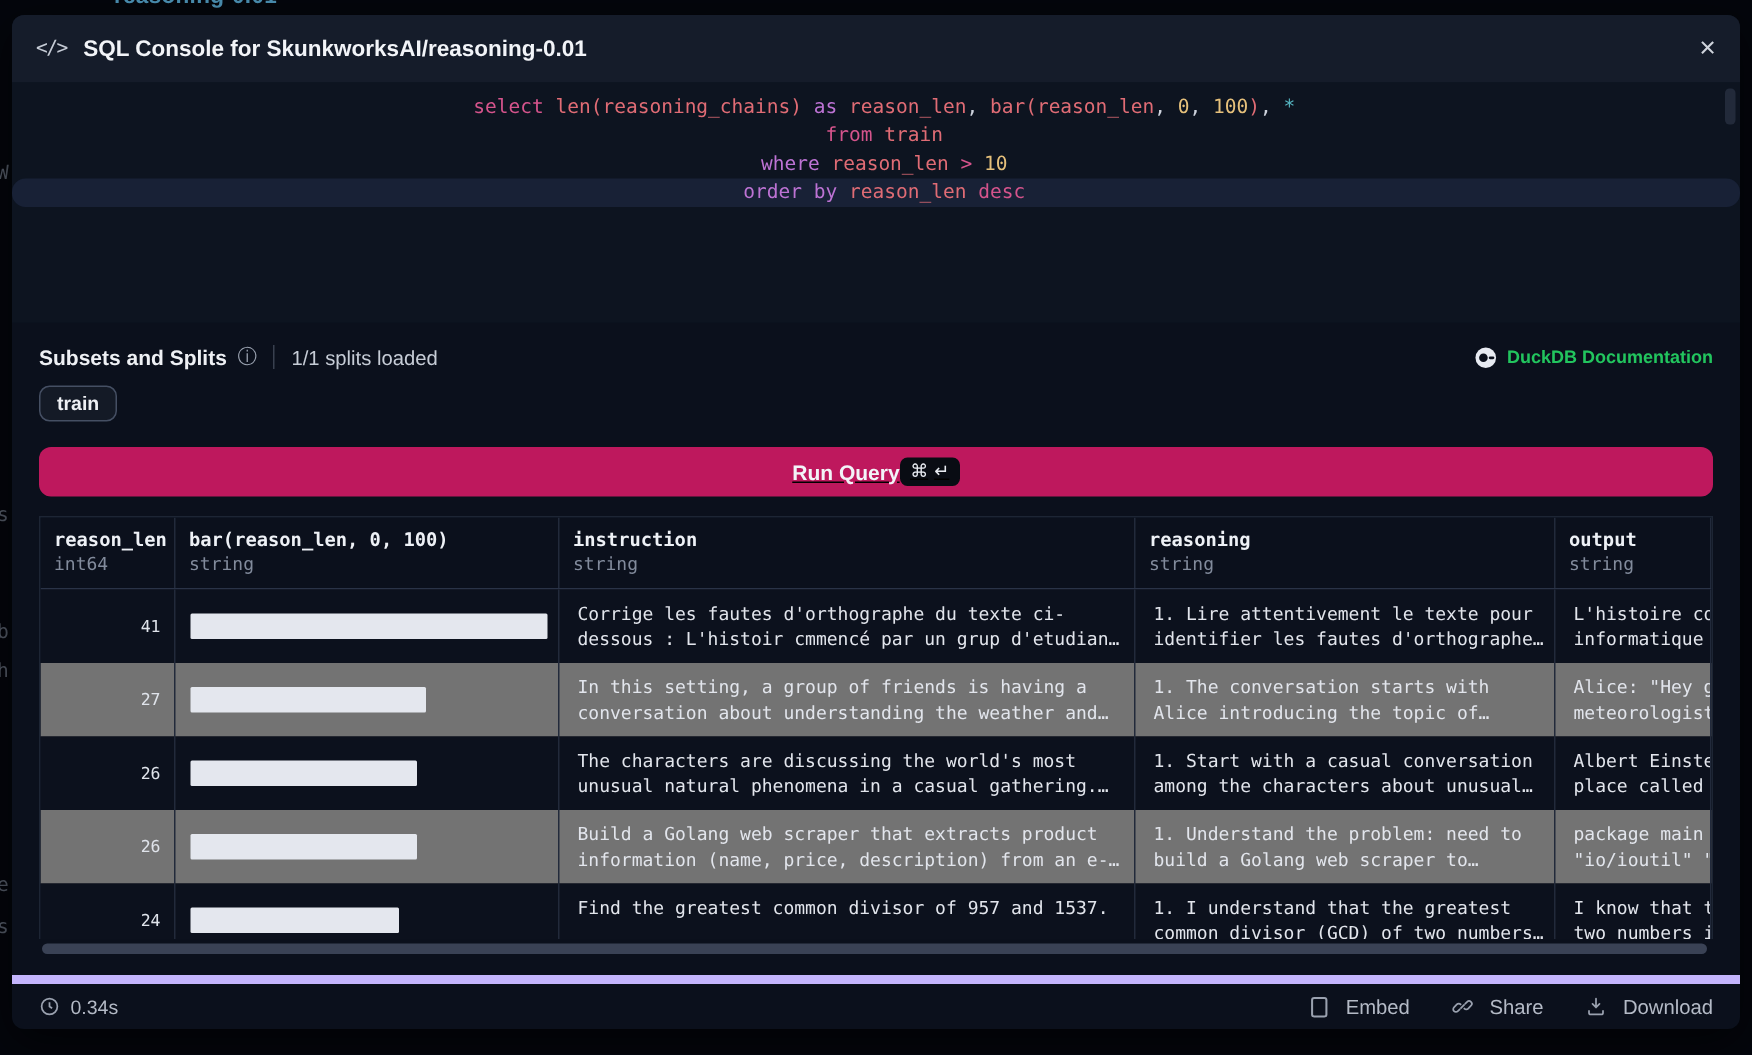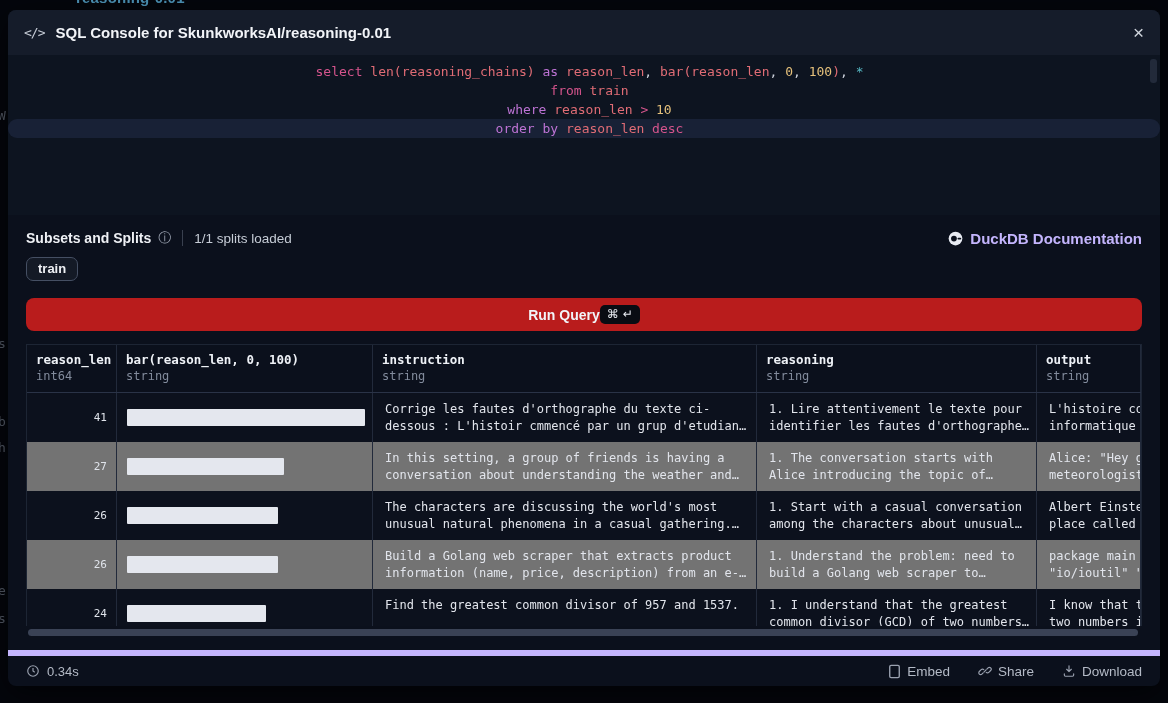--- a/index.html
+++ b/index.html
@@ -40,30 +40,30 @@
                     background:#222a3a; border-radius:3px; }
 
   
   .modal-body { flex:1 1 auto; padding:0 18px; display:flex; flex-direction:column; }
   .splits-row { margin-top:14px; display:flex; align-items:center; }
   .splits-label { font-size:14px; font-weight:bold; color:#eef0f4; }
   .info-icon { margin-left:7px; color:#9aa2b0; font-size:13px; }
   .v-divider { width:1px; height:16px; background:#39404f; margin:0 11px; }
   .loaded-text { font-size:13.5px; color:#c6ccd6; }
   .docs-link { margin-left:auto; display:flex; align-items:center; gap:7px; cursor:pointer;
-               font-size:15px; font-weight:bold; color:#c4b5fd; background:none; border:none;
+               font-size:12px; font-weight:bold; color:#22c55e; background:none; border:none;
                font-family:inherit; }
   .chips-row { margin-top:10px; }
   .chip { display:inline-block; padding:3px 11px 4px; border:1px solid #454f63; border-radius:7px;
           background:#141a26; color:#eef0f4; font-size:13px; font-weight:bold; cursor:pointer;
           font-family:inherit; }
 
-  .run-btn { margin-top:17px; height:33px; width:100%; background:#b91c1c; border:none;
+  .run-btn { margin-top:17px; height:33px; width:100%; background:#be185d; border:none;
              border-radius:8px; display:flex; align-items:center; justify-content:center; 
-             cursor:pointer; font-family:inherit; }
+             cursor:pointer; font-family:inherit;text-decoration:underline; }
   .run-label { font-size:14px; font-weight:bold; color:#f2f4f8; }
   .kbd { background:#090c13; border-radius:5px; padding:2px 7px 3px; color:#e8ebf1;
          font-size:12px; display:inline-flex; gap:4px; }
 
   
   .table-wrap { position:relative; margin-top:13px; height:282px; overflow:hidden;
                 border:1px solid #1d2534; border-bottom:none; }
   .tr, .thead { display:grid; grid-template-columns:90px 256px 384px 280px 1fr; }
   .thead { height:48px; border-bottom:1px solid #2a3347; background:#0b101c; }
   .th { padding:7px 4px 0 9px; border-right:1px solid #222a3b; overflow:visible; white-space:pre; }
@@ -83,21 +83,21 @@
                line-height:16.5px; color:#e2e5ec; white-space:pre; }
   .hscroll { margin-top:3px; height:7px; position:relative; }
   .hscroll .thumb { position:absolute; left:2px; top:0; height:7px; width:1110px;
                     background:#3a4255; border-radius:4px; }
 
   
   .modal-footer { flex:0 0 auto; height:36px; margin-top:auto; border-top:6px solid #c4b5fd;
                   display:flex; align-items:center; padding:0 18px; }
   .time-group { display:flex; align-items:center; gap:7px; color:#b4bac6; font-size:13px; }
   .footer-actions { margin-left:auto; display:flex; align-items:center; gap:28px; }
-  .footer-btn { display:flex; align-items:flex-start; gap:6px; color:#b4bac6; font-size:13.5px;
+  .footer-btn { display:flex; align-items:flex-start; gap:11px; color:#b4bac6; font-size:13.5px;
                 cursor:pointer; background:none; border:none; font-family:inherit; }
   .icon-svg { display:block; }
 </style>
 </head>
 <body>
 
 <div class="stage">
 
   <div class="top-fragment">reasoning-0.01</div>
   <span class="edge-letter" style="top:108px">W</span>

